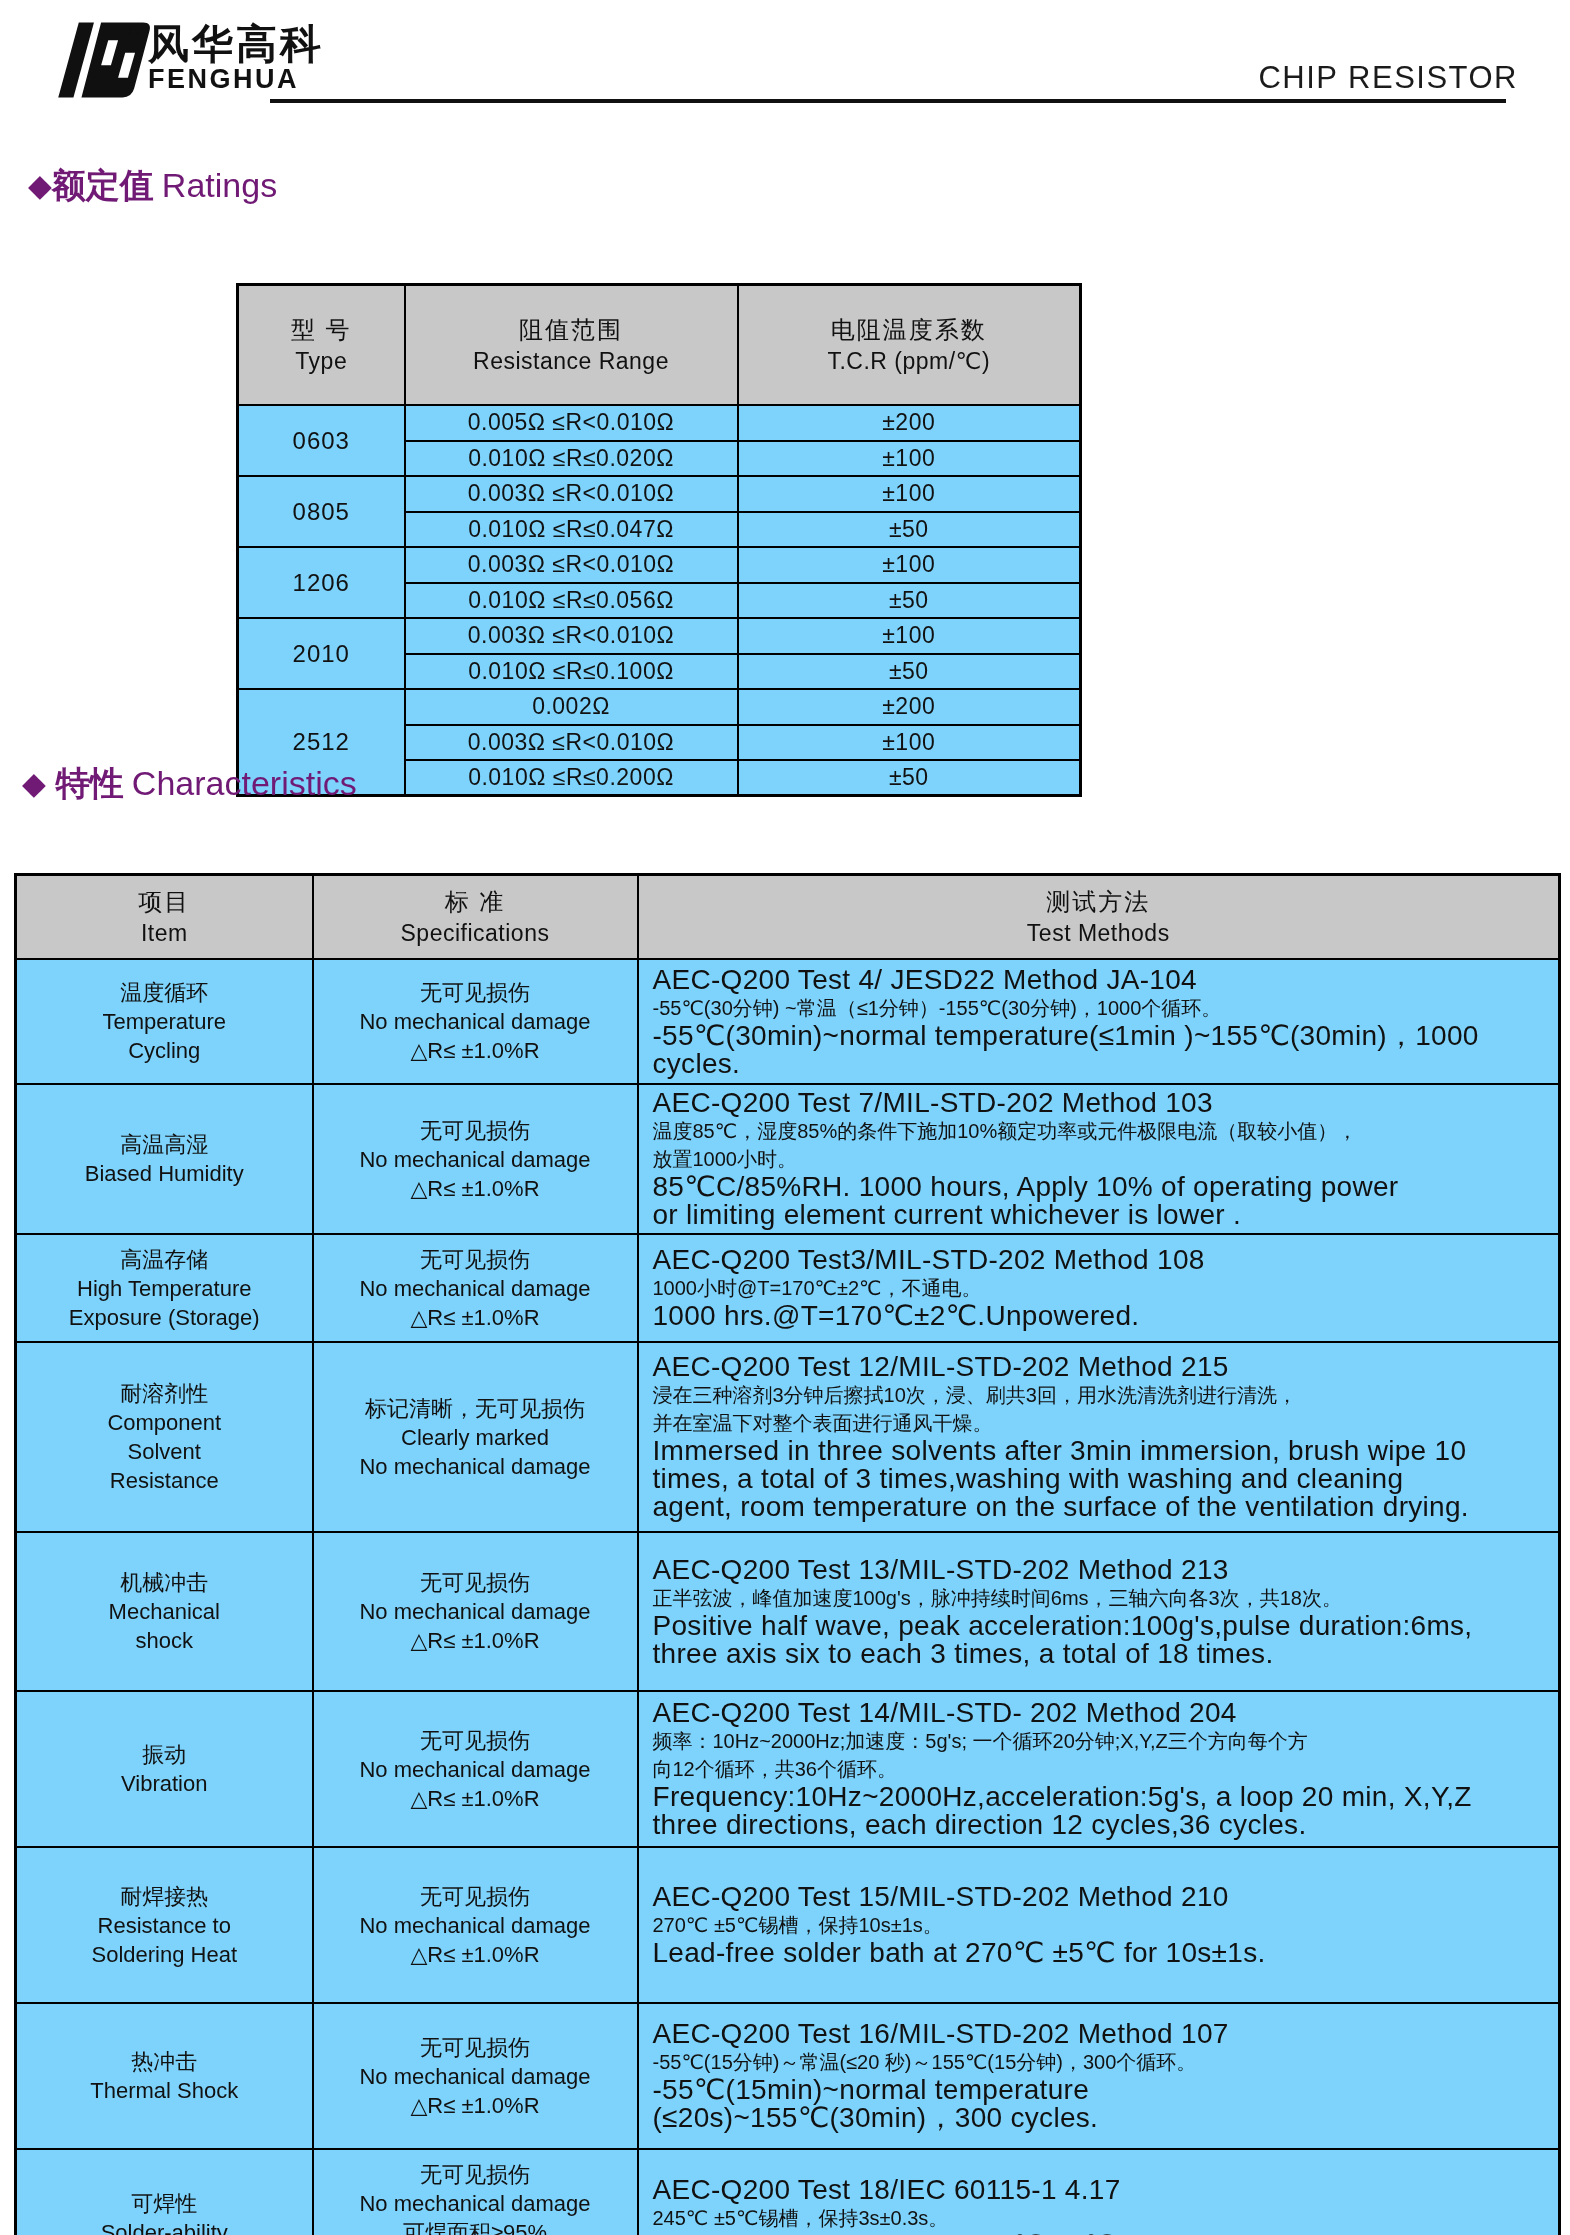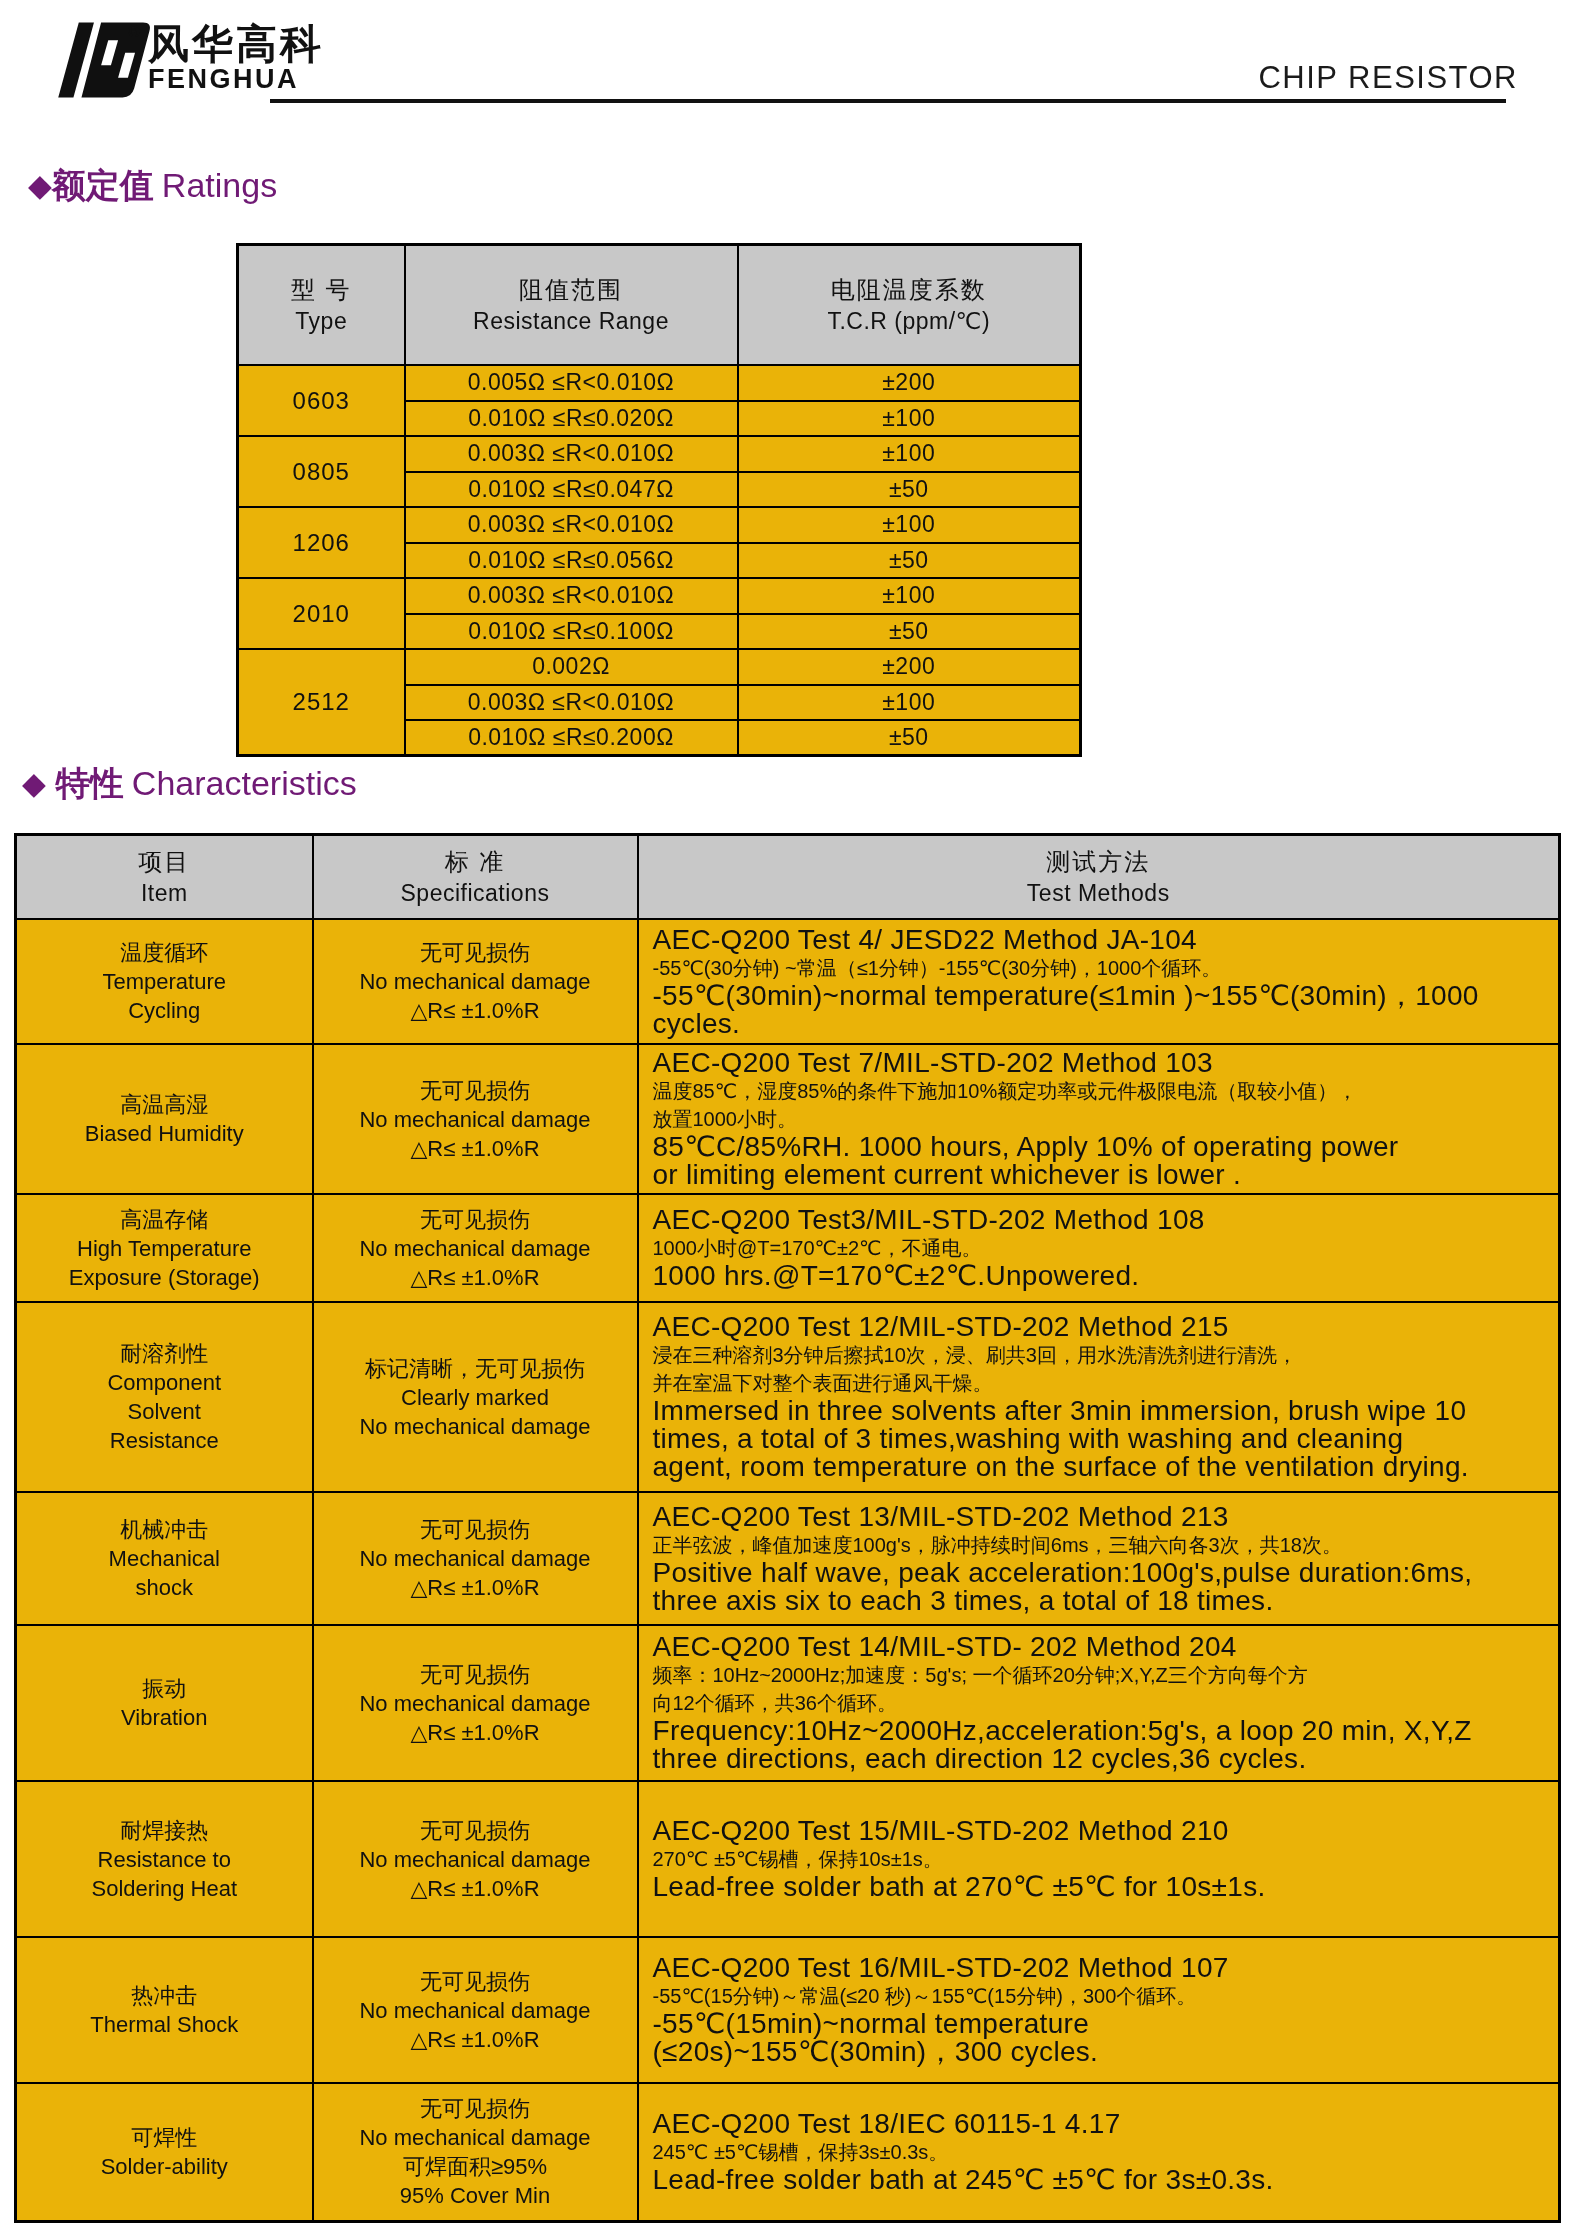--- a/index.html
+++ b/index.html
@@ -23,21 +23,21 @@
   
   .section-title{position:absolute;font-size:34px;color:#701a75;}
   .section-title .diamond{font-size:31px;vertical-align:1px;}
   .section-title .t-cn{font-weight:600;}
   .section-title .t-en{font-weight:400;margin-left:8px;}
   .ratings-title{left:28px;top:163px;}
   .char-title{left:22px;top:761px;}
   .char-title .diamond{margin-right:10px;}
 
   
-  table{border-collapse:collapse;table-layout:fixed;position:absolute;background:#eab308;}
+  table{border-collapse:collapse;table-layout:fixed;position:absolute;background:#7dd3fc;margin-top:40px;}
   th,td{border:2px solid var(--border,#000);overflow:hidden;}
   thead th{background:var(--header-bg,#c8c8c8);font-weight:400;}
   .h-cn{font-size:24px;line-height:32px;letter-spacing:2px;}
   .h-en{font-size:23px;line-height:30px;letter-spacing:0.5px;}
 
   
   .ratings-table{left:236px;top:243px;width:843px;border:3px solid #000;}
   .ratings-table thead th{height:116px;text-align:center;vertical-align:middle;}
   .ratings-table tbody tr{height:35.5px;}
   .ratings-table td{text-align:center;vertical-align:middle;font-size:23px;letter-spacing:0.5px;}
@@ -246,21 +246,21 @@
           </td>
           <td class="test-cell">
             <div class="line">AEC-Q200 Test 12/MIL-STD-202 Method 215</div>
             <div class="line zh">浸在三种溶剂3分钟后擦拭10次，浸、刷共3回，用水洗清洗剂进行清洗，</div>
             <div class="line zh">并在室温下对整个表面进行通风干燥。</div>
             <div class="line">Immersed in three solvents after 3min immersion, brush wipe 10</div>
             <div class="line">times, a total of 3 times,washing with washing and cleaning</div>
             <div class="line">agent, room temperature on the surface of the ventilation drying.</div>
           </td>
         </tr>
-        <tr style="height: 133px;">
+        <tr style="height: 159px;">
           <td class="item-cell">
             <div class="line zh">机械冲击</div>
             <div class="line">Mechanical</div>
             <div class="line">shock</div>
           </td>
           <td class="spec-cell">
             <div class="line zh">无可见损伤</div>
             <div class="line">No mechanical damage</div>
             <div class="line">△R≤ ±1.0%R</div>
           </td>

